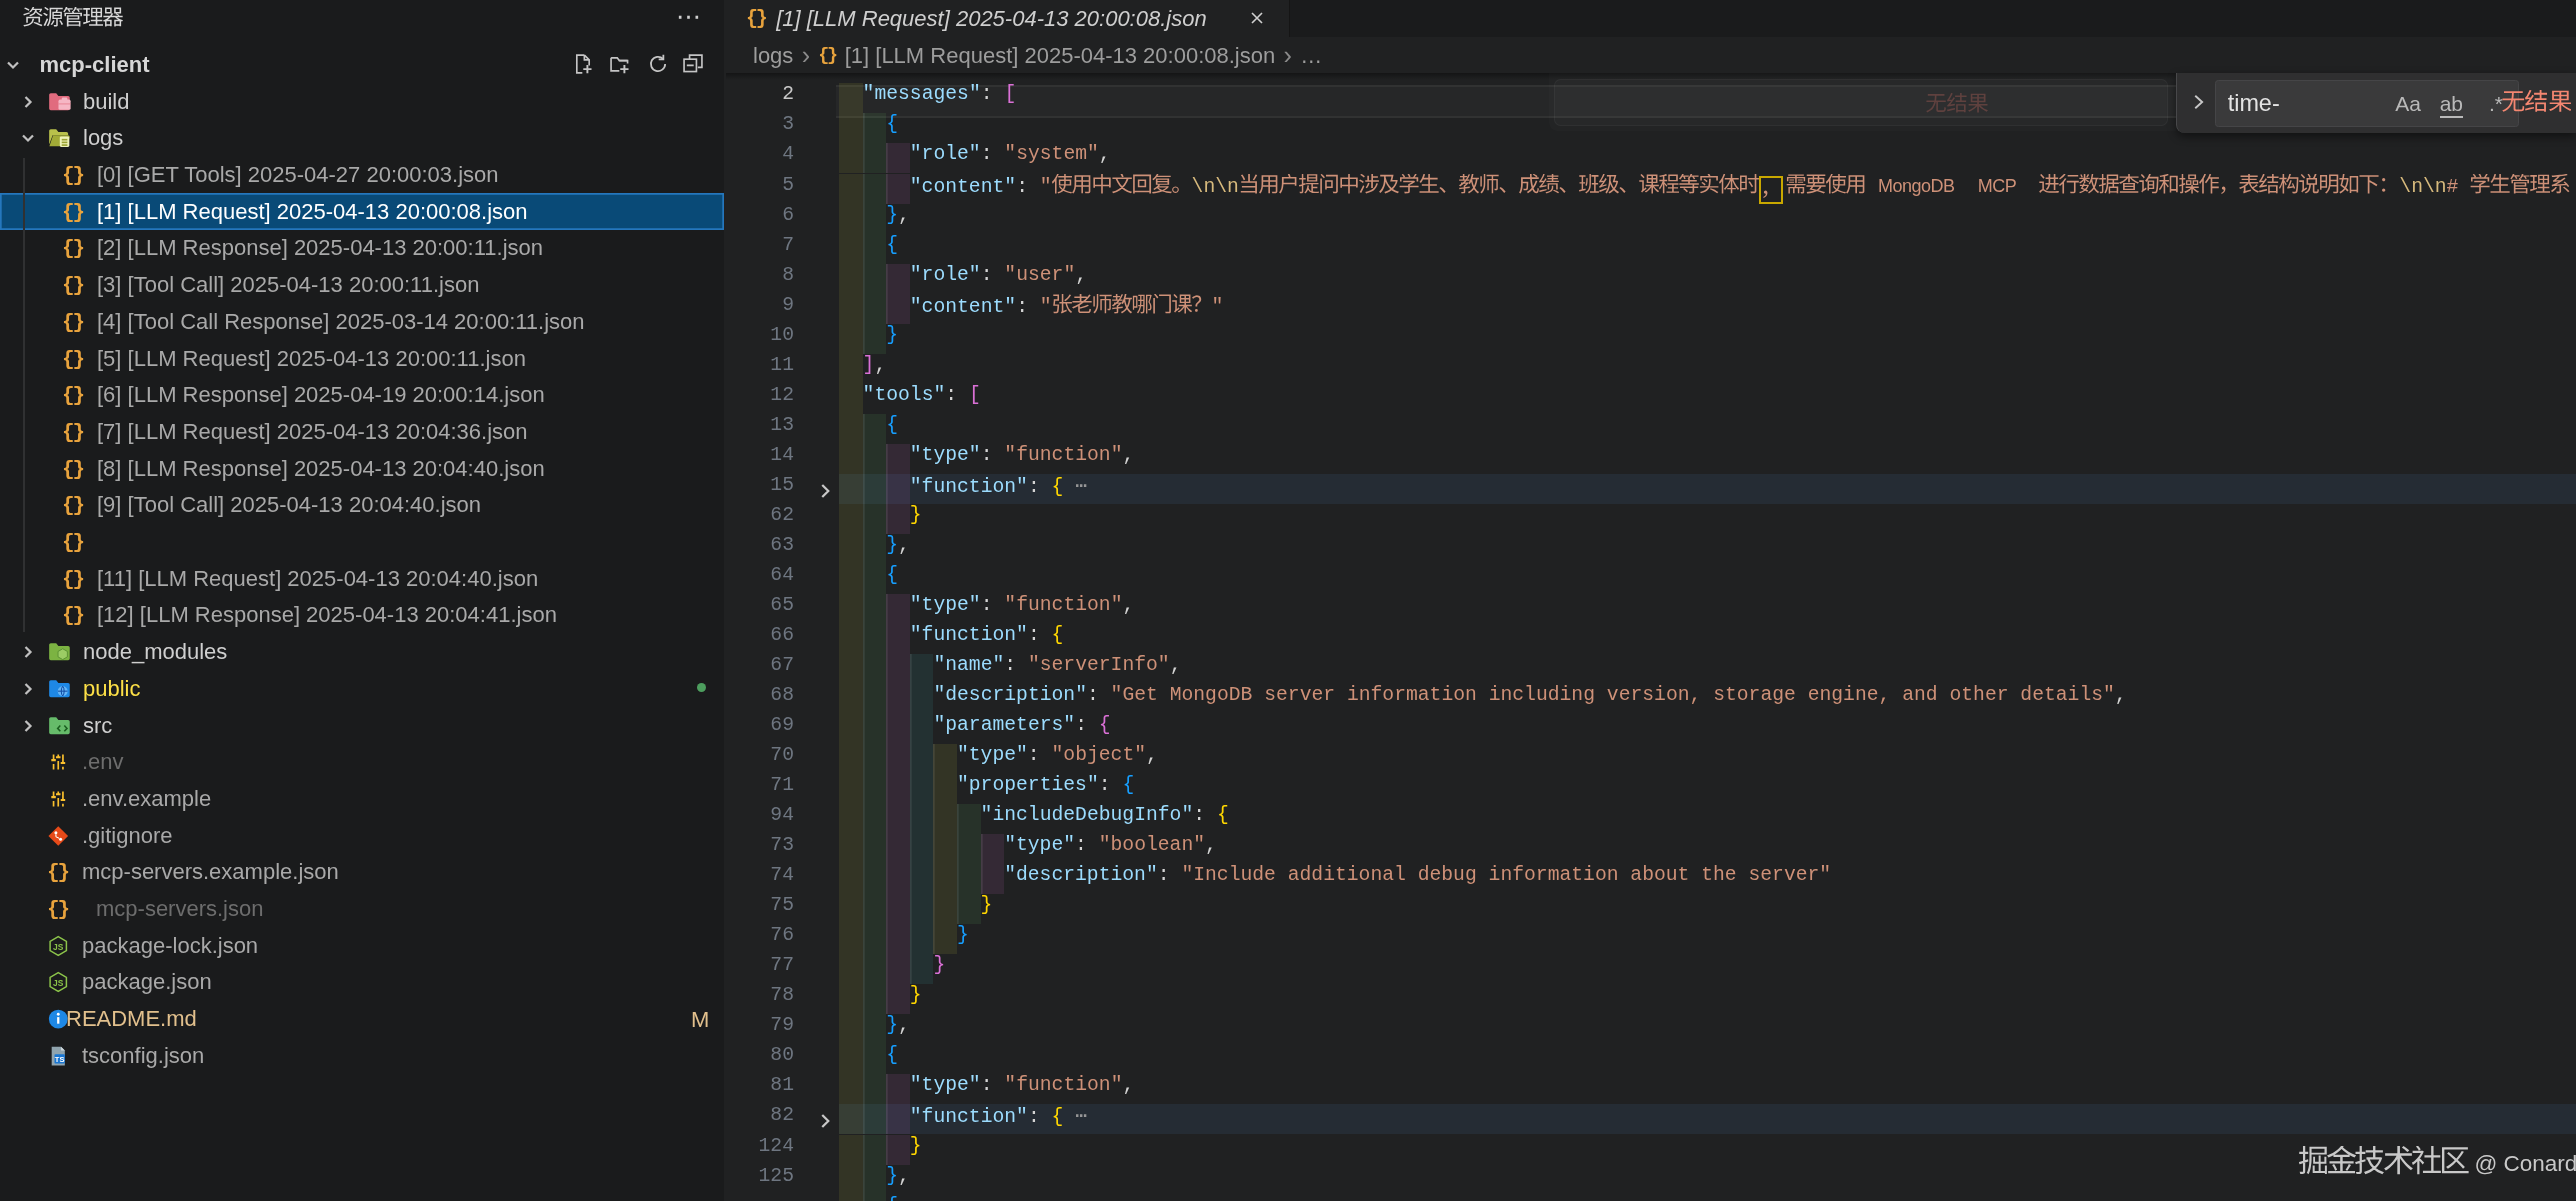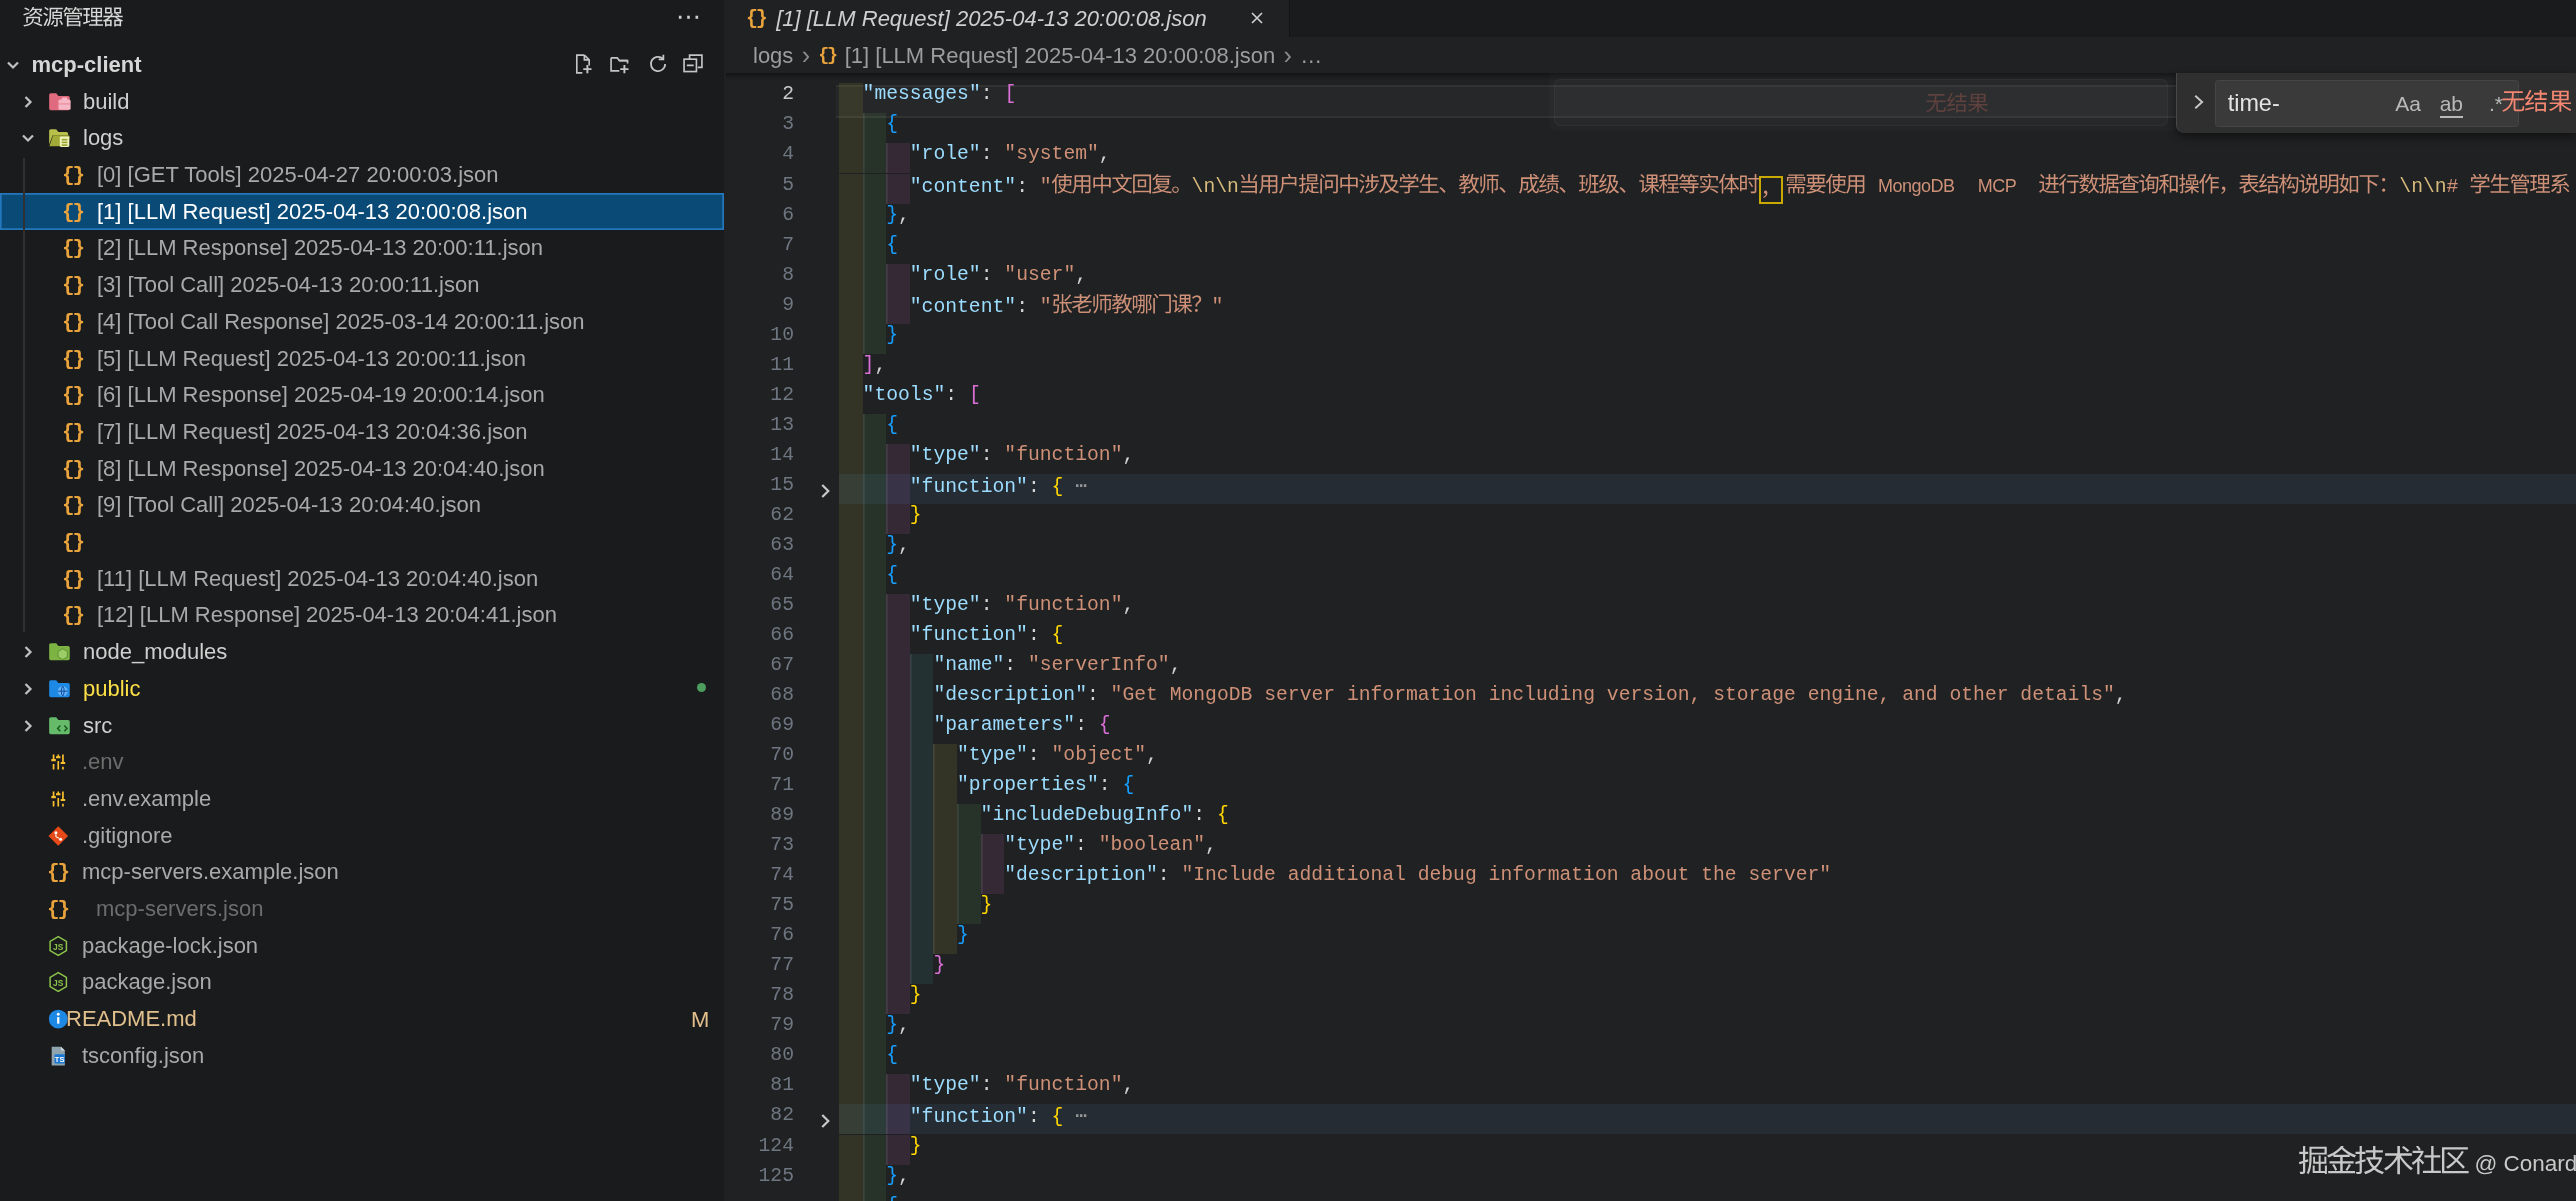--- a/index.html
+++ b/index.html
@@ -3,21 +3,21 @@
 *{margin:0;padding:0;box-sizing:border-box}
 html,body{width:2576px;height:1201px;overflow:hidden;background:#202122;font-family:"Liberation Sans",sans-serif}
 svg{fill:currentColor}
 .abs{position:absolute}
 
 .sb{position:absolute;left:0;top:0;width:724px;height:1201px;background:#1a1b1c;overflow:hidden}
 .sbt{position:absolute;left:22.5px;top:6.7px;color:#d8d8d8}
 .ct{width:20px;height:20px;display:inline-block;margin-right:0px}
 .sbdots{position:absolute;left:676px;top:1.7px;color:#cfcfcf;font-size:25px;letter-spacing:1.7px}
 .sech{position:absolute;left:2.5px;top:46px;height:37px;display:flex;align-items:center}
-.sechl{color:#d6d6d6;font-weight:bold;font-size:22px;margin-left:9px}
+.sechl{color:#d6d6d6;font-weight:bold;font-size:22px;margin-left:17px}
 .tch{width:20px;height:20px}
 .aiw{position:absolute;top:53px;width:22px;height:22px}
 .ai{width:22px;height:22px}
 .srow{position:absolute;left:0;width:724px;height:37px}
 .srow .abs{position:absolute;top:50%;transform:translateY(-50%);display:flex;align-items:center}
 .lbl{position:absolute;top:50%;transform:translateY(-50%);font-size:22px;white-space:pre}
 .sel{background:#094a77;box-shadow:inset 0 0 0 1.7px #2577bd}
 .lf{color:#cfcfcf}.lj{color:#a9a9a9}.ldim{color:#6d6d6d}.lmod{color:#e2c08d}.lpub{color:#fde047}.lsel{color:#ffffff}
 .fic{width:26px;height:26px}
 .fic2{width:22.5px;height:22.5px}
@@ -755,21 +755,21 @@
         <div class="num" style="top:654px">67</div>
         <div class="cl" style="top:654px"><i class="ib ib0"></i><i class="ib ib1 ibg"></i><i class="ib ib2 ibg"></i><i class="ib ib3 ibg"></i><span class="k">"name"</span><span class="p">: </span><span class="s">"serverInfo"</span><span class="p">,</span></div>
         <div class="num" style="top:684px">68</div>
         <div class="cl" style="top:684px"><i class="ib ib0"></i><i class="ib ib1 ibg"></i><i class="ib ib2 ibg"></i><i class="ib ib3 ibg"></i><span class="k">"description"</span><span class="p">: </span><span class="s">"Get MongoDB server information including version, storage engine, and other details"</span><span class="p">,</span></div>
         <div class="num" style="top:714px">69</div>
         <div class="cl" style="top:714px"><i class="ib ib0"></i><i class="ib ib1 ibg"></i><i class="ib ib2 ibg"></i><i class="ib ib3 ibg"></i><span class="k">"parameters"</span><span class="p">: </span><span class="bo">{</span></div>
         <div class="num" style="top:744px">70</div>
         <div class="cl" style="top:744px"><i class="ib ib0"></i><i class="ib ib1 ibg"></i><i class="ib ib2 ibg"></i><i class="ib ib3 ibg"></i><i class="ib ib0 ibg"></i><span class="k">"type"</span><span class="p">: </span><span class="s">"object"</span><span class="p">,</span></div>
         <div class="num" style="top:774px">71</div>
         <div class="cl" style="top:774px"><i class="ib ib0"></i><i class="ib ib1 ibg"></i><i class="ib ib2 ibg"></i><i class="ib ib3 ibg"></i><i class="ib ib0 ibg"></i><span class="k">"properties"</span><span class="p">: </span><span class="bb">{</span></div>
-        <div class="num" style="top:804px">89</div>
+        <div class="num" style="top:804px">94</div>
         <div class="cl" style="top:804px"><i class="ib ib0"></i><i class="ib ib1 ibg"></i><i class="ib ib2 ibg"></i><i class="ib ib3 ibg"></i><i class="ib ib0 ibg"></i><i class="ib ib1 ibg"></i><span class="k">"includeDebugInfo"</span><span class="p">: </span><span class="bg">{</span></div>
         <div class="num" style="top:834px">73</div>
         <div class="cl" style="top:834px"><i class="ib ib0"></i><i class="ib ib1 ibg"></i><i class="ib ib2 ibg"></i><i class="ib ib3 ibg"></i><i class="ib ib0 ibg"></i><i class="ib ib1 ibg"></i><i class="ib ib2 ibg"></i><span class="k">"type"</span><span class="p">: </span><span class="s">"boolean"</span><span class="p">,</span></div>
         <div class="num" style="top:864px">74</div>
         <div class="cl" style="top:864px"><i class="ib ib0"></i><i class="ib ib1 ibg"></i><i class="ib ib2 ibg"></i><i class="ib ib3 ibg"></i><i class="ib ib0 ibg"></i><i class="ib ib1 ibg"></i><i class="ib ib2 ibg"></i><span class="k">"description"</span><span class="p">: </span><span class="s">"Include additional debug information about the server"</span></div>
         <div class="num" style="top:894px">75</div>
         <div class="cl" style="top:894px"><i class="ib ib0"></i><i class="ib ib1 ibg"></i><i class="ib ib2 ibg"></i><i class="ib ib3 ibg"></i><i class="ib ib0 ibg"></i><i class="ib ib1 ibg"></i><span class="bg">}</span></div>
         <div class="num" style="top:924px">76</div>
         <div class="cl" style="top:924px"><i class="ib ib0"></i><i class="ib ib1 ibg"></i><i class="ib ib2 ibg"></i><i class="ib ib3 ibg"></i><i class="ib ib0 ibg"></i><span class="bb">}</span></div>
         <div class="num" style="top:954px">77</div>

